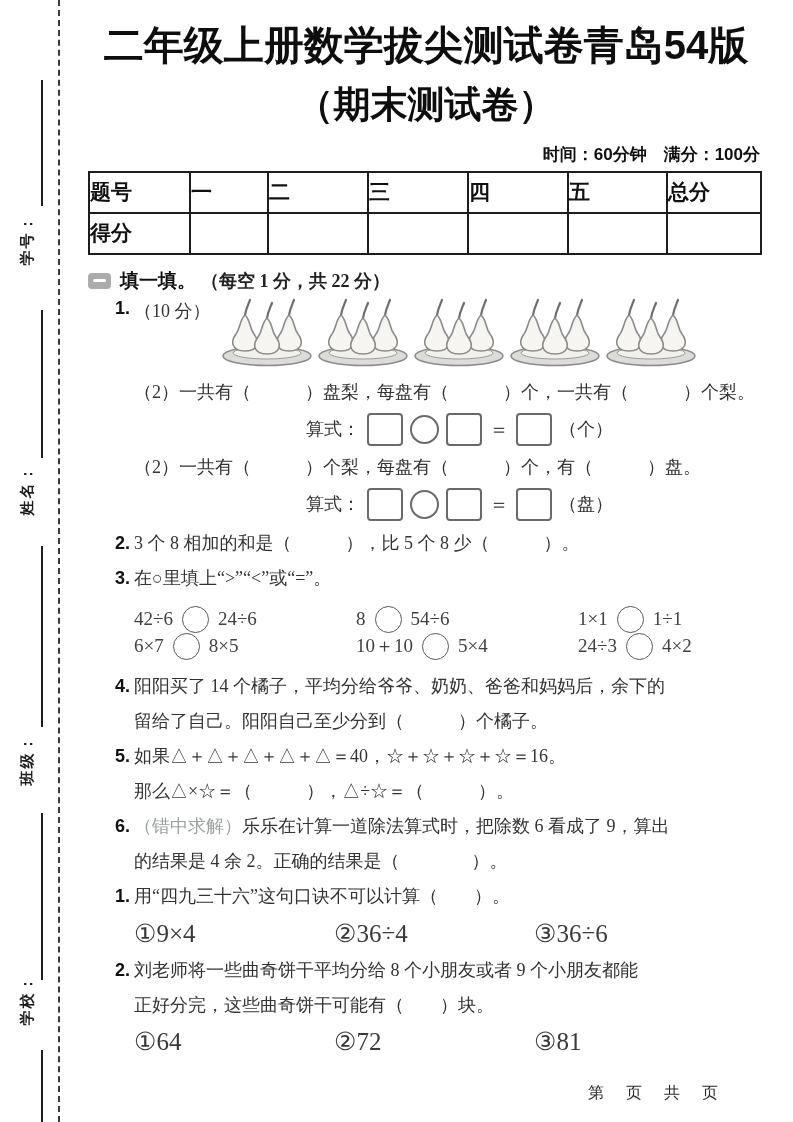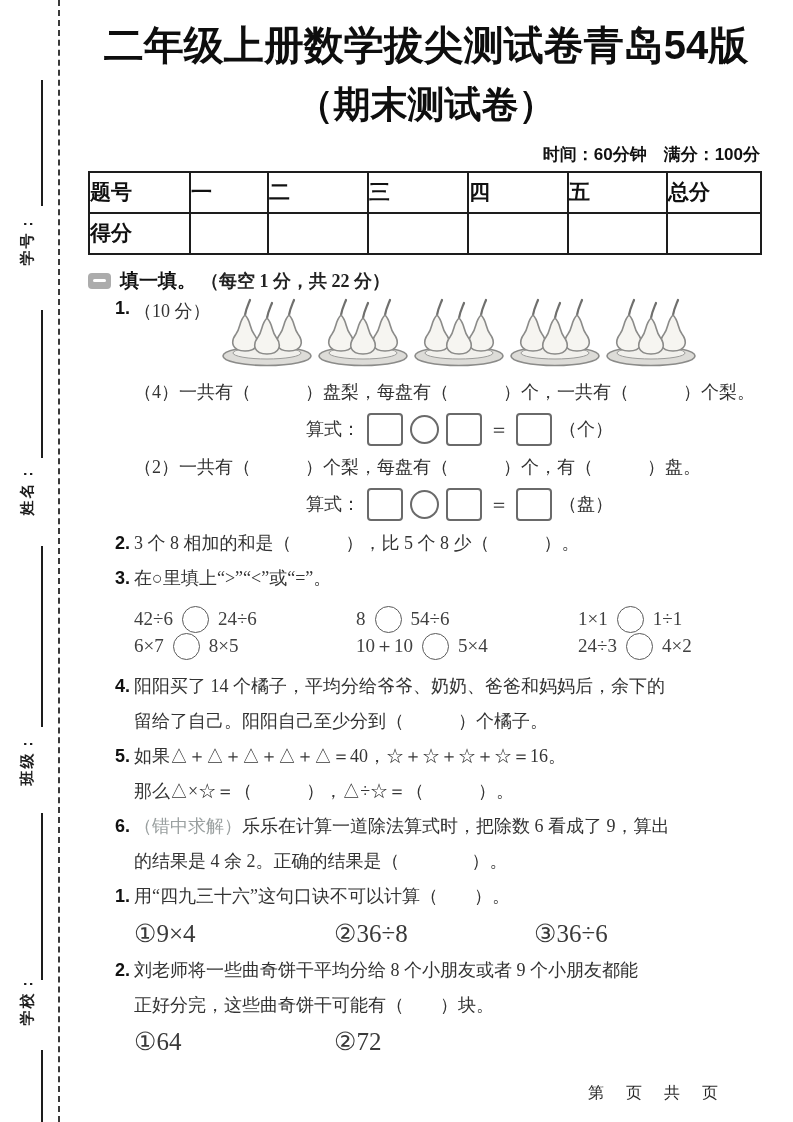--- a/index.html
+++ b/index.html
@@ -137,21 +137,21 @@
           </g>
         </defs>
         <use href="#plate3" x="0"></use>
           <use href="#plate3" x="96"></use>
           <use href="#plate3" x="192"></use>
         <use href="#plate3" x="288"></use>
           <use href="#plate3" x="384"></use>
       </svg>
     </div>
 
-    <div class="q indent2 line">（4）一共有（　　　）盘梨，每盘有（　　　）个，一共有（　　　）个梨。</div>
+    <div class="q indent2 line">（2）一共有（　　　）盘梨，每盘有（　　　）个，一共有（　　　）个梨。</div>
 
     <div class="formula">
       <span class="q">算式：</span>
       <span class="fbox"></span>
       <span class="fcirc"></span>
       <span class="fbox"></span>
       <span class="feq">＝</span>
       <span class="fbox"></span>
       <span class="q">（个）</span>
     </div>
@@ -223,29 +223,30 @@
       <span class="qnum">6.</span><span class="muted">（错中求解）</span><span>乐乐在计算一道除法算式时，把除数 6 看成了 9，算出</span>
     </div>
     <div class="q indent2 line">的结果是 4 余 2。正确的结果是（　　　　）。</div>
 
 
     <div class="q indent1 line">
       <span class="qnum">1.</span><span>用“四九三十六”这句口诀不可以计算（　　）。</span>
     </div>
     <div class="opts">
       <span class="opt">①9×4</span>
-      <span class="opt">②36÷8</span>
+      <span class="opt">②36÷4</span>
       <span class="opt">③36÷6</span>
     </div>
 
     <div class="q indent1 line">
       <span class="qnum">2.</span><span>刘老师将一些曲奇饼干平均分给 8 个小朋友或者 9 个小朋友都能</span>
     </div>
     <div class="q indent2 line">正好分完，这些曲奇饼干可能有（　　）块。</div>
     <div class="opts">
       <span class="opt">①64</span>
       <span class="opt">②72</span>
+      <span class="opt">③81</span>
     </div>
 
   </div>
 
   <div class="footer">第　页　共　页</div>
 </div>
 
 </body></html>

